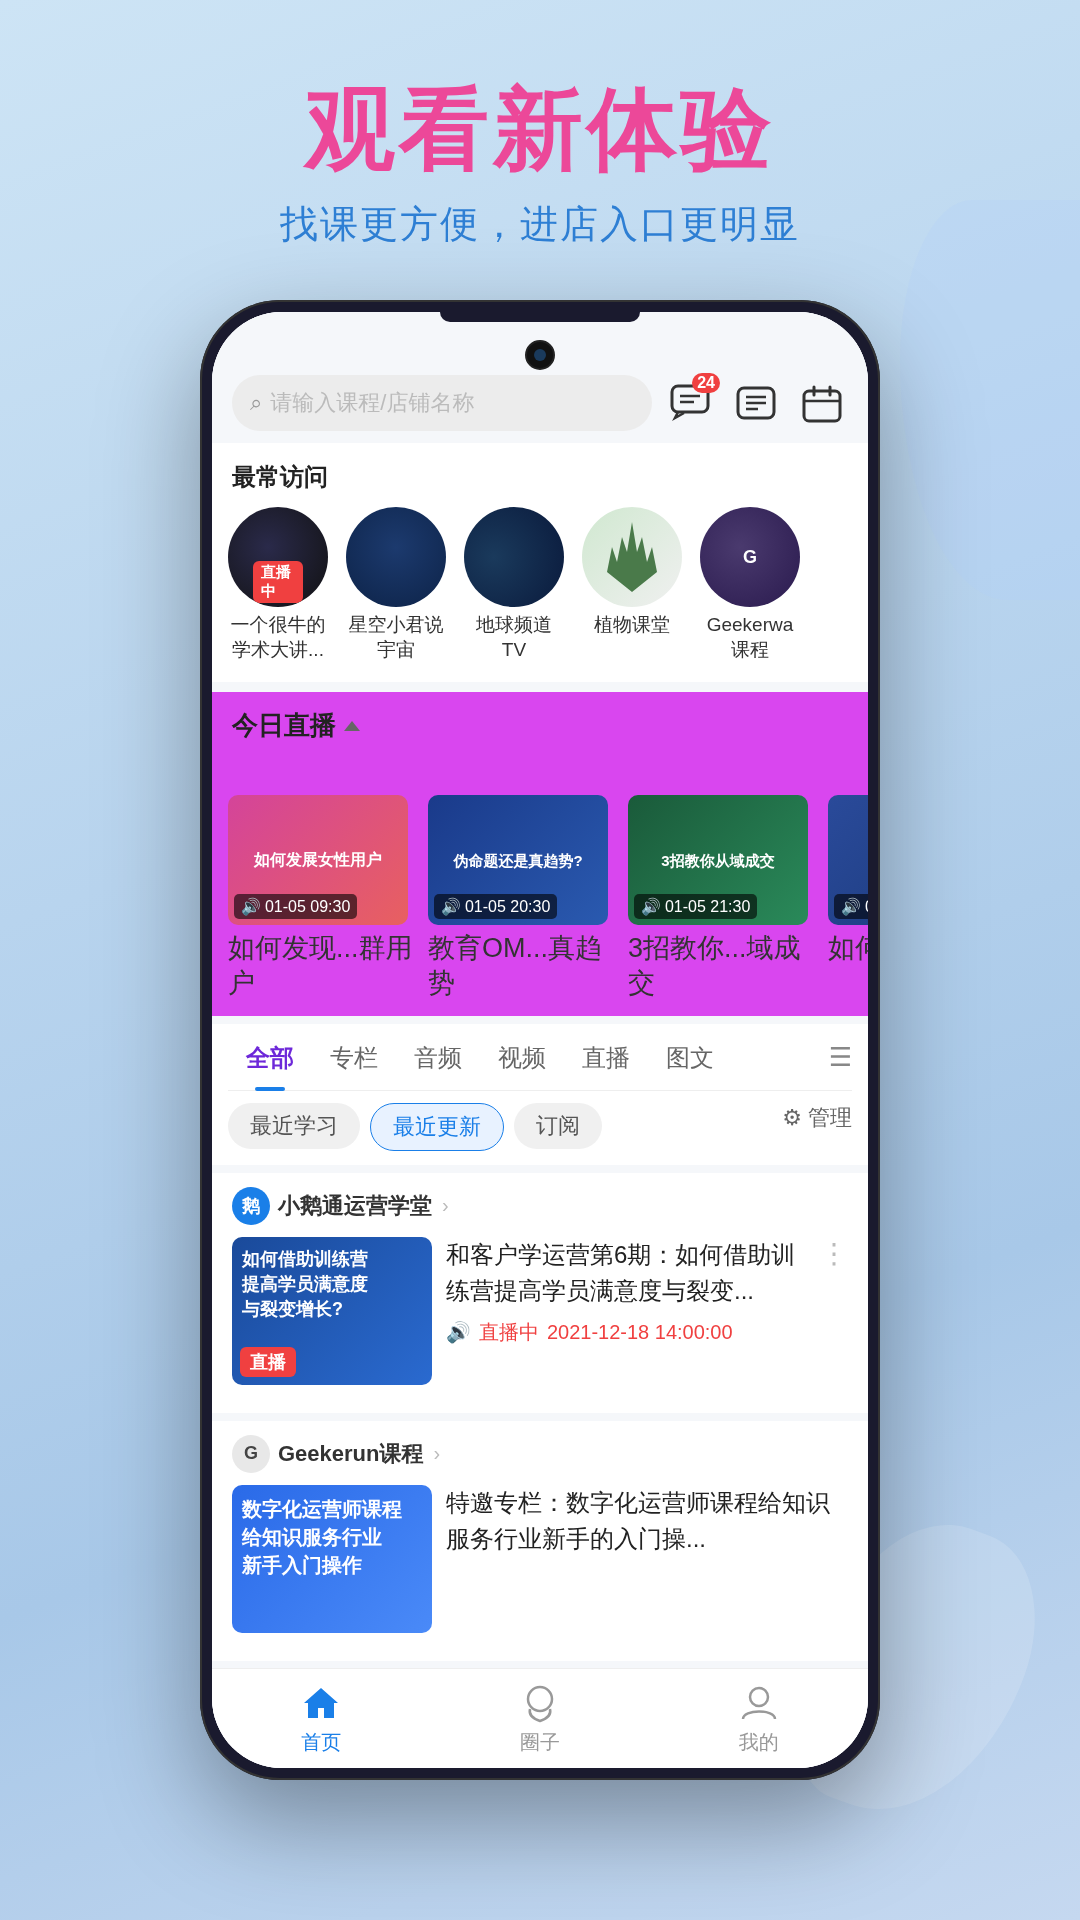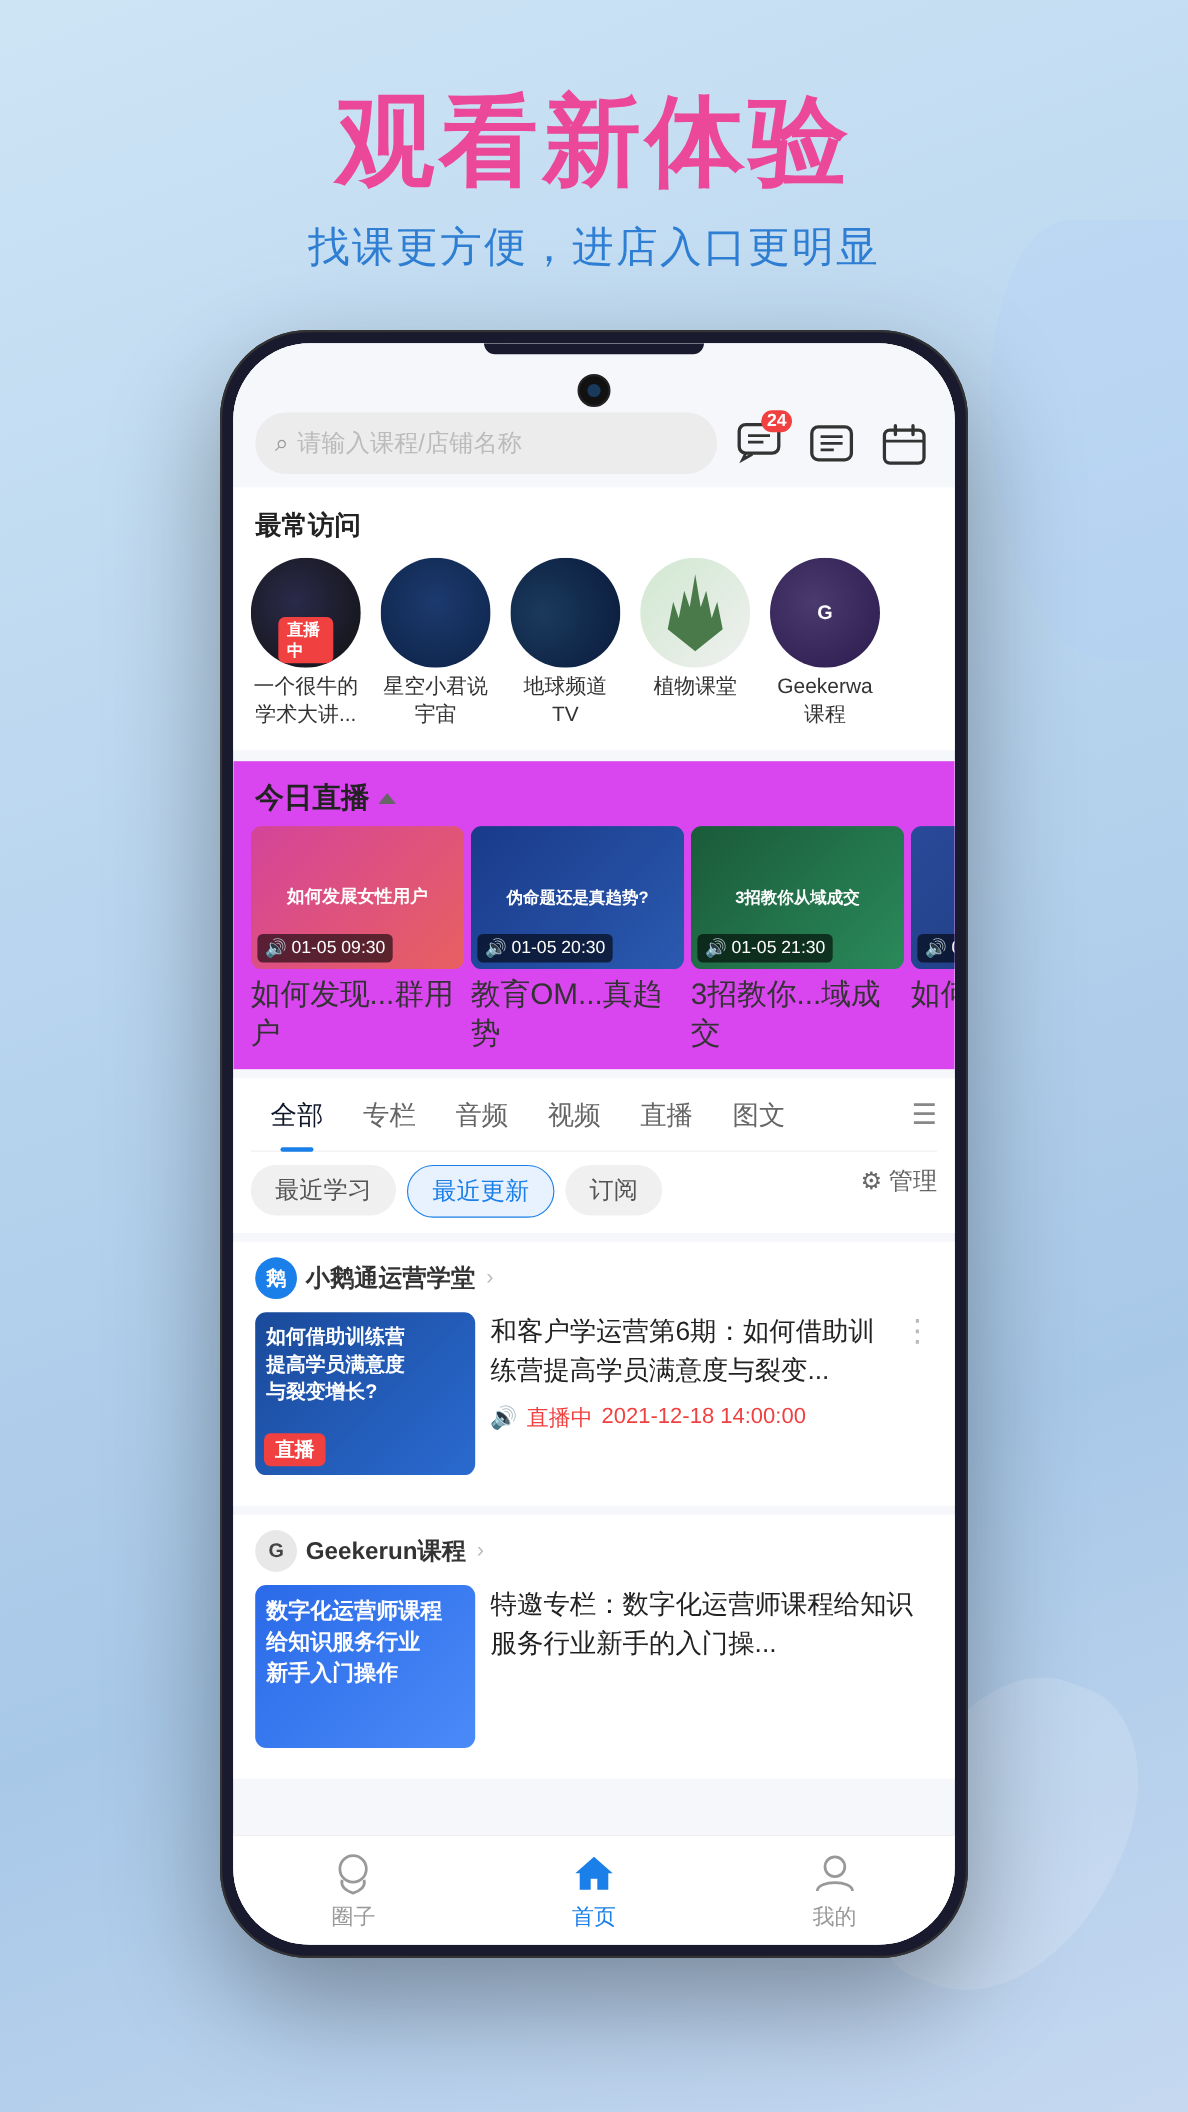--- a/index.html
+++ b/index.html
@@ -301,26 +301,27 @@
       overflow-x: hidden;
     }
 
     .live-card {
       width: 186px;
       flex-shrink: 0;
       cursor: pointer;
     }
 
     .live-thumb {
-      width: 194px;
+      width: 180px;
       height: 130px;
       border-radius: 10px;
       overflow: hidden;
       position: relative;
       margin-bottom: 6px;
+      margin-top: 44px;
     }
 
     .live-thumb-bg {
       width: 100%;
       height: 100%;
       display: flex;
       align-items: center;
       justify-content: center;
       font-size: 28px;
     }
@@ -372,22 +373,22 @@
     .tab-item {
       padding: 8px 18px;
       font-size: 24px;
       color: #666;
       cursor: pointer;
       position: relative;
       white-space: nowrap;
     }
 
     .tab-item.active {
-      color: #0f172a;
-      font-weight: 400;
+      color: #6d28d9;
+      font-weight: 700;
     }
 
     .tab-item.active::after {
       content: '';
       position: absolute;
       bottom: -9px;
       left: 50%;
       transform: translateX(-50%);
       width: 30px;
       height: 4px;
@@ -838,34 +839,34 @@
             </div>
             <div class="content-info">
               <div class="content-title">特邀专栏：数字化运营师课程给知识服务行业新手的入门操...</div>
             </div>
           </div>
         </div>
 
         <div class="bottom-nav">
           <div class="nav-item">
             <div class="nav-icon">
+              <svg width="38" height="36" viewBox="0 0 38 36" fill="none">
+                <path d="M19 3 L2 18 L6 18 L6 33 L16 33 L16 23 L22 23 L22 33 L32 33 L32 18 L36 18 Z" fill="#1a7fe8"></path>
+              </svg>
+            </div>
+            <span class="nav-label active">首页</span>
+          </div>
+          <div class="nav-item">
+            <div class="nav-icon">
               <svg width="40" height="40" viewBox="0 0 40 40" fill="none">
                 <circle cx="20" cy="16" r="12" stroke="#999" stroke-width="2.5"></circle>
                 <path d="M10 26 Q8 34 20 38 Q32 34 30 26" stroke="#999" stroke-width="2.5" fill="none"></path>
               </svg>
             </div>
             <span class="nav-label">圈子</span>
-          </div>
-          <div class="nav-item">
-            <div class="nav-icon">
-              <svg width="38" height="36" viewBox="0 0 38 36" fill="none">
-                <path d="M19 3 L2 18 L6 18 L6 33 L16 33 L16 23 L22 23 L22 33 L32 33 L32 18 L36 18 Z" fill="#1a7fe8"></path>
-              </svg>
-            </div>
-            <span class="nav-label active">首页</span>
           </div>
           <div class="nav-item">
             <div class="nav-icon">
               <svg width="40" height="40" viewBox="0 0 40 40" fill="none">
                 <circle cx="20" cy="14" r="9" stroke="#999" stroke-width="2.5"></circle>
                 <path d="M4 36 C4 26 36 26 36 36" stroke="#999" stroke-width="2.5" fill="none"></path>
               </svg>
             </div>
             <span class="nav-label">我的</span>
           </div>

